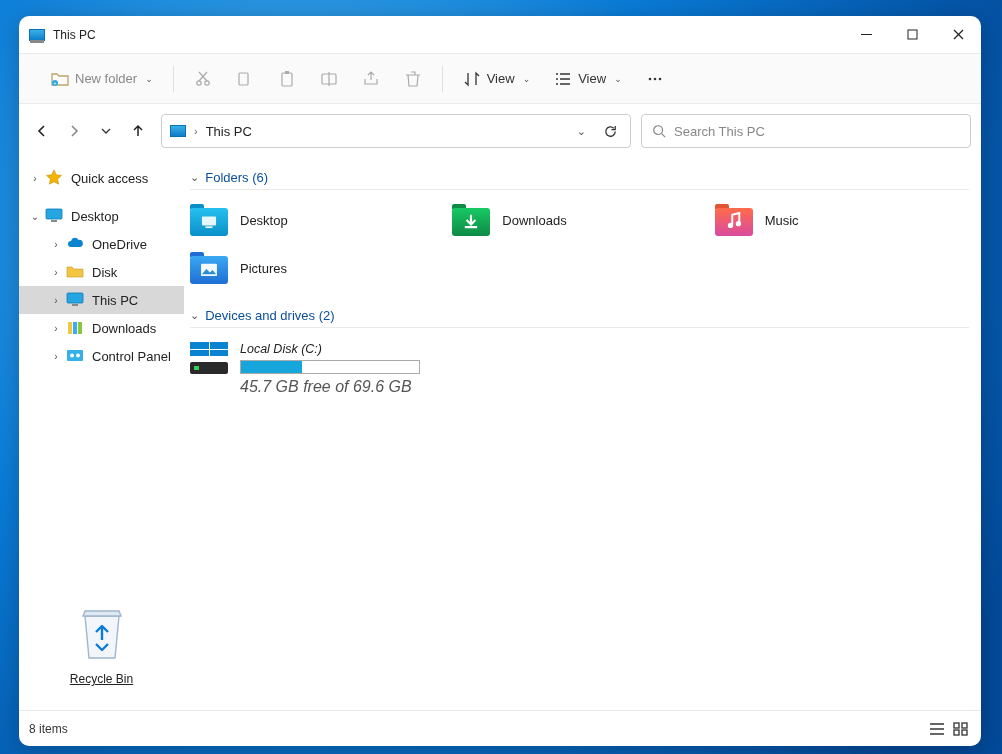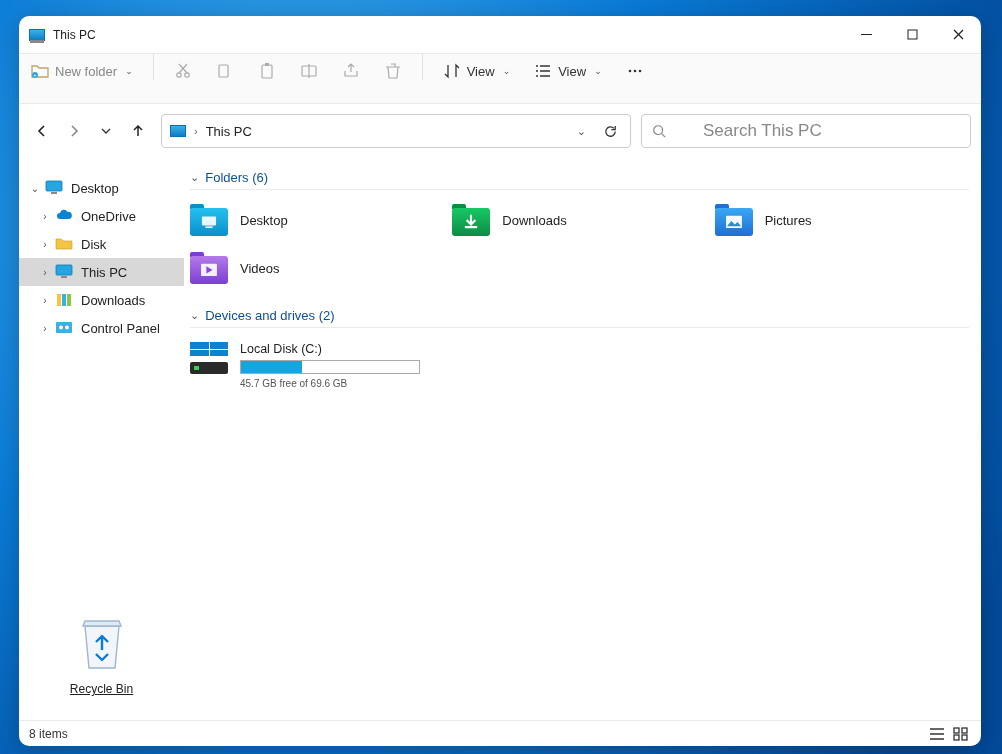--- a/index.html
+++ b/index.html
@@ -7,46 +7,46 @@
   .window { position: absolute; left: 19px; top: 16px; width: 962px; height: 730px; background: #fff; border-radius: 10px; box-shadow: 0 4px 24px rgba(0,0,0,0.25); display: flex; flex-direction: column; overflow: hidden; }
   
   .titlebar { height: 38px; display: flex; align-items: center; padding: 0 0 0 10px; border-bottom: 1px solid #eaeaea; }
   .tb-icon { width: 16px; height: 12px; background: linear-gradient(#39b1e8,#0d7dc7); border: 1px solid #0c6fb5; margin-right: 8px; position: relative; }
   .tb-icon::after { content: ""; position: absolute; bottom: -3px; left: 0; width: 14px; height: 3px; background: #888; }
   .tb-title { font-size: 12px; color: #222; }
   .tb-spacer { flex: 1; }
   .tb-btn { width: 46px; height: 38px; display: flex; align-items: center; justify-content: center; color: #222; }
   .tb-btn svg { width: 11px; height: 11px; }
   
-  .toolbar { height: 50px; display: flex; align-items: flex-start; padding: 0 2px; border-bottom: 1px solid #eaeaea; background: #fafafa; gap: 4px; }
+  .toolbar { height: 50px; display: flex; align-items: center; padding: 0 22px; border-bottom: 1px solid #eaeaea; background: #fafafa; gap: 4px; }
   .tool-btn { height: 34px; display: flex; align-items: center; padding: 0 10px; color: #888; gap: 6px; font-size: 13px; border-radius: 4px; }
   .tool-btn.dark { color: #333; }
   .tool-sep { width: 1px; height: 26px; background: #e0e0e0; margin: 0 6px; }
   .tool-icon { width: 18px; height: 18px; display: flex; align-items: center; justify-content: center; }
   .caret { font-size: 9px; margin-left: 2px; color: #555; }
   
   .navrow { height: 54px; display: flex; align-items: center; padding: 0 10px; gap: 10px; }
   .nav-btns { display: flex; align-items: center; gap: 6px; }
   .nav-btn { width: 26px; height: 26px; display: flex; align-items: center; justify-content: center; color: #333; border-radius: 4px; }
   .addr { flex: 1; height: 34px; border: 1px solid #ccc; border-radius: 4px; display: flex; align-items: center; padding: 0 8px; gap: 8px; }
   .addr .pc-icon { width: 16px; height: 12px; background: linear-gradient(#39b1e8,#0d7dc7); border: 1px solid #0c6fb5; }
   .addr-chev { color: #666; font-size: 11px; }
   .addr-text { font-size: 13px; color: #222; }
   .addr-spacer { flex: 1; }
   .addr-drop { color: #555; font-size: 11px; padding: 0 4px; }
   .refresh { width: 24px; display: flex; align-items: center; justify-content: center; color: #444; }
   .search { width: 330px; height: 34px; border: 1px solid #ccc; border-radius: 4px; display: flex; align-items: center; padding: 0 10px; gap: 8px; color: #777; }
-  .search input { border: none; outline: none; flex: 1; font-size: 17px; color: #333; background: transparent; margin-left: 29px; }
+  .search input { border: none; outline: none; flex: 1; font-size: 13px; color: #333; background: transparent; }
   .search input::placeholder { color: #888; }
   
   .body { flex: 1; display: flex; min-height: 0; }
   .sidebar { width: 165px; border-right: 0px solid #eaeaea; padding: 6px 0; font-size: 13px; color: #222; overflow: hidden; display: flex; flex-direction: column; }
   .tree { flex: 1; }
   .tree-item { height: 28px; display: flex; align-items: center; padding-left: 10px; gap: 4px; }
-  .tree-item.indent1 { padding-left: 20px; }
+  .tree-item.indent1 { padding-left: 31px; }
   .tree-item.selected { background: #d8d8d8; }
   .tree-chev { width: 12px; color: #555; font-size: 10px; display: flex; justify-content: center; }
   .tree-chev.down::before { content: "⌄"; }
   .tree-chev.right::before { content: "›"; }
   .tree-icon { width: 18px; height: 16px; display: flex; align-items: center; justify-content: center; margin-right: 4px; }
   .recycle-wrap { padding: 10px 0 18px; text-align: center; text-decoration: underline; }
   .recycle-bin { width: 50px; height: 58px; margin: 0 auto 10px; position: relative; }
   .recycle-bin svg { width: 50px; height: 58px; }
   .recycle-label { font-size: 12px; color: #222; }
   
@@ -57,26 +57,26 @@
   .fitem { display: flex; align-items: center; gap: 12px; font-size: 13px; color: #222; }
   .ficon { width: 38px; height: 32px; position: relative; }
   .ftab { position: absolute; top: 0; left: 0; width: 14px; height: 5px; border-radius: 2px 2px 0 0; }
   .fbody { position: absolute; top: 4px; left: 0; width: 38px; height: 28px; border-radius: 3px; }
   .drive-item { display: flex; gap: 12px; padding: 4px 0; }
   .drive-icon { width: 38px; height: 32px; position: relative; }
   .drive-icon .dtop { position: absolute; top: 0; left: 0; width: 38px; height: 14px; background: #fff; display: grid; grid-template-columns: 1fr 1fr; grid-template-rows: 1fr 1fr; gap: 1px; }
   .drive-icon .dtop div { background: #0a84d1; }
   .drive-icon .dbar { position: absolute; bottom: 0; left: 0; width: 38px; height: 12px; background: #2a2a2a; border-radius: 2px; }
   .drive-icon .dlight { position: absolute; bottom: 4px; left: 4px; width: 5px; height: 4px; background: #34d058; }
-  .drive-info { font-size: 12.5px; color: #222; }
+  .drive-info { font-size: 12.5px; color: #222; font-style: italic; }
   .drive-bar { width: 180px; height: 14px; border: 1px solid #aaa; margin: 4px 0; position: relative; background: #fff; }
   .drive-bar .fill { position: absolute; left: 0; top: 0; height: 100%; background: #17a6dc; }
-  .drive-sub { font-size: 10px; color: #555; }
-  
-  .status { height: 26px; border-top: 1px solid #eaeaea; display: flex; align-items: center; padding: 0 10px; font-size: 12px; color: #333; }
+  .drive-sub { font-size: 16px; color: #555; }
+  
+  .status { height: 36px; border-top: 1px solid #eaeaea; display: flex; align-items: center; padding: 0 10px; font-size: 12px; color: #333; }
   .status .spacer { flex: 1; }
   .status-icn { width: 20px; height: 16px; margin-left: 4px; display: flex; align-items: center; justify-content: center; color: #333; }
   
   svg { display: block; }
 </style>
 </head>
 <body>
 
 <div class="window">
 
@@ -241,20 +241,29 @@
           </svg>
         </span>
       <input type="text" placeholder="Search This PC" style="">
     </div>
   </div>
 
   <div class="body">
 
     <div class="sidebar">
       <div class="tree">
+        <div class="tree-item">
+          <span class="tree-chev right"></span>
+          <span class="tree-icon">
+              <svg viewBox="0 0 18 18">
+                <path d="M9 1l2.3 4.8 5.2.6-3.9 3.6 1 5.2L9 12.7 4.4 15.2l1-5.2L1.5 6.4l5.2-.6z" fill="#f4b400" stroke="#c78f00" stroke-width="0.6"></path>
+              </svg>
+            </span>
+          <span>Quick access</span>
+        </div>
         <div style="height:10px"></div>
         <div class="tree-item">
           <span class="tree-chev down"></span>
           <span class="tree-icon">
               <svg viewBox="0 0 18 18">
                 <rect x="1" y="2" width="16" height="10" rx="1" fill="#26a6e0" stroke="#0b7ab5" stroke-width="0.8"></rect>
                 <rect x="6" y="13" width="6" height="2" fill="#888"></rect>
               </svg>
             </span>
           <span>Desktop</span>
@@ -345,39 +354,40 @@
               <div class="fbody" style="background:linear-gradient(#17c964,#0e8a45)"></div>
               <svg viewBox="0 0 40 34" style="position:absolute;top:2px;left:0;width:38px;height:30px">
                 <path d="M20 10v10m-5-4l5 5 5-5" stroke="#fff" stroke-width="2.4" fill="none"></path>
                 <line x1="13" y1="24" x2="27" y2="24" stroke="#fff" stroke-width="2.4"></line>
               </svg>
             </div>
             <span>Downloads</span>
           </div>
           <div class="fitem">
             <div class="ficon">
+              <div class="ftab" style="background:#e05533"></div>
+              <div class="fbody" style="background:linear-gradient(#ff6b4a,#d94aa0)"></div>
+              <svg viewBox="0 0 40 34" style="position:absolute;top:2px;left:0;width:38px;height:30px">
+                <circle cx="16" cy="22" r="3" fill="#fff"></circle>
+                <path d="M18 22V10l8-2v11" stroke="#fff" stroke-width="2.2" fill="none"></path>
+                <circle cx="25" cy="20" r="3" fill="#fff"></circle>
+              </svg>
+            </div>
+            <span>Music</span>
+          </div>
+          <div class="fitem">
+            <div class="ficon">
               <div class="ftab" style="background:#1f6ed4"></div>
               <div class="fbody" style="background:linear-gradient(#3aa8f3,#1f6ed4)"></div>
               <svg viewBox="0 0 40 34" style="position:absolute;top:2px;left:0;width:38px;height:30px">
                 <rect x="11" y="11" width="18" height="14" rx="1" fill="#fff" opacity="0.95"></rect>
                 <path d="M12 23l5-6 4 4 3-3 4 5z" fill="#2a8fd0"></path>
               </svg>
             </div>
             <span>Pictures</span>
-          </div>
-          <div class="fitem">
-            <div class="ficon">
-              <div class="ftab" style="background:#7a3fd1"></div>
-              <div class="fbody" style="background:linear-gradient(#b47aea,#7a3fd1)"></div>
-              <svg viewBox="0 0 40 34" style="position:absolute;top:2px;left:0;width:38px;height:30px">
-                <rect x="11" y="11" width="18" height="14" rx="1" fill="#fff" opacity="0.9"></rect>
-                <path d="M17 14v8l7-4z" fill="#8b48d6"></path>
-              </svg>
-            </div>
-            <span>Videos</span>
           </div>
         </div>
 
       <div class="group-head">
         <span class="gchev">⌄</span>
         <span>Devices and drives (2)</span>
       </div>
       <div id="drives-list">
           <div class="drive-item">
             <div class="drive-icon">

